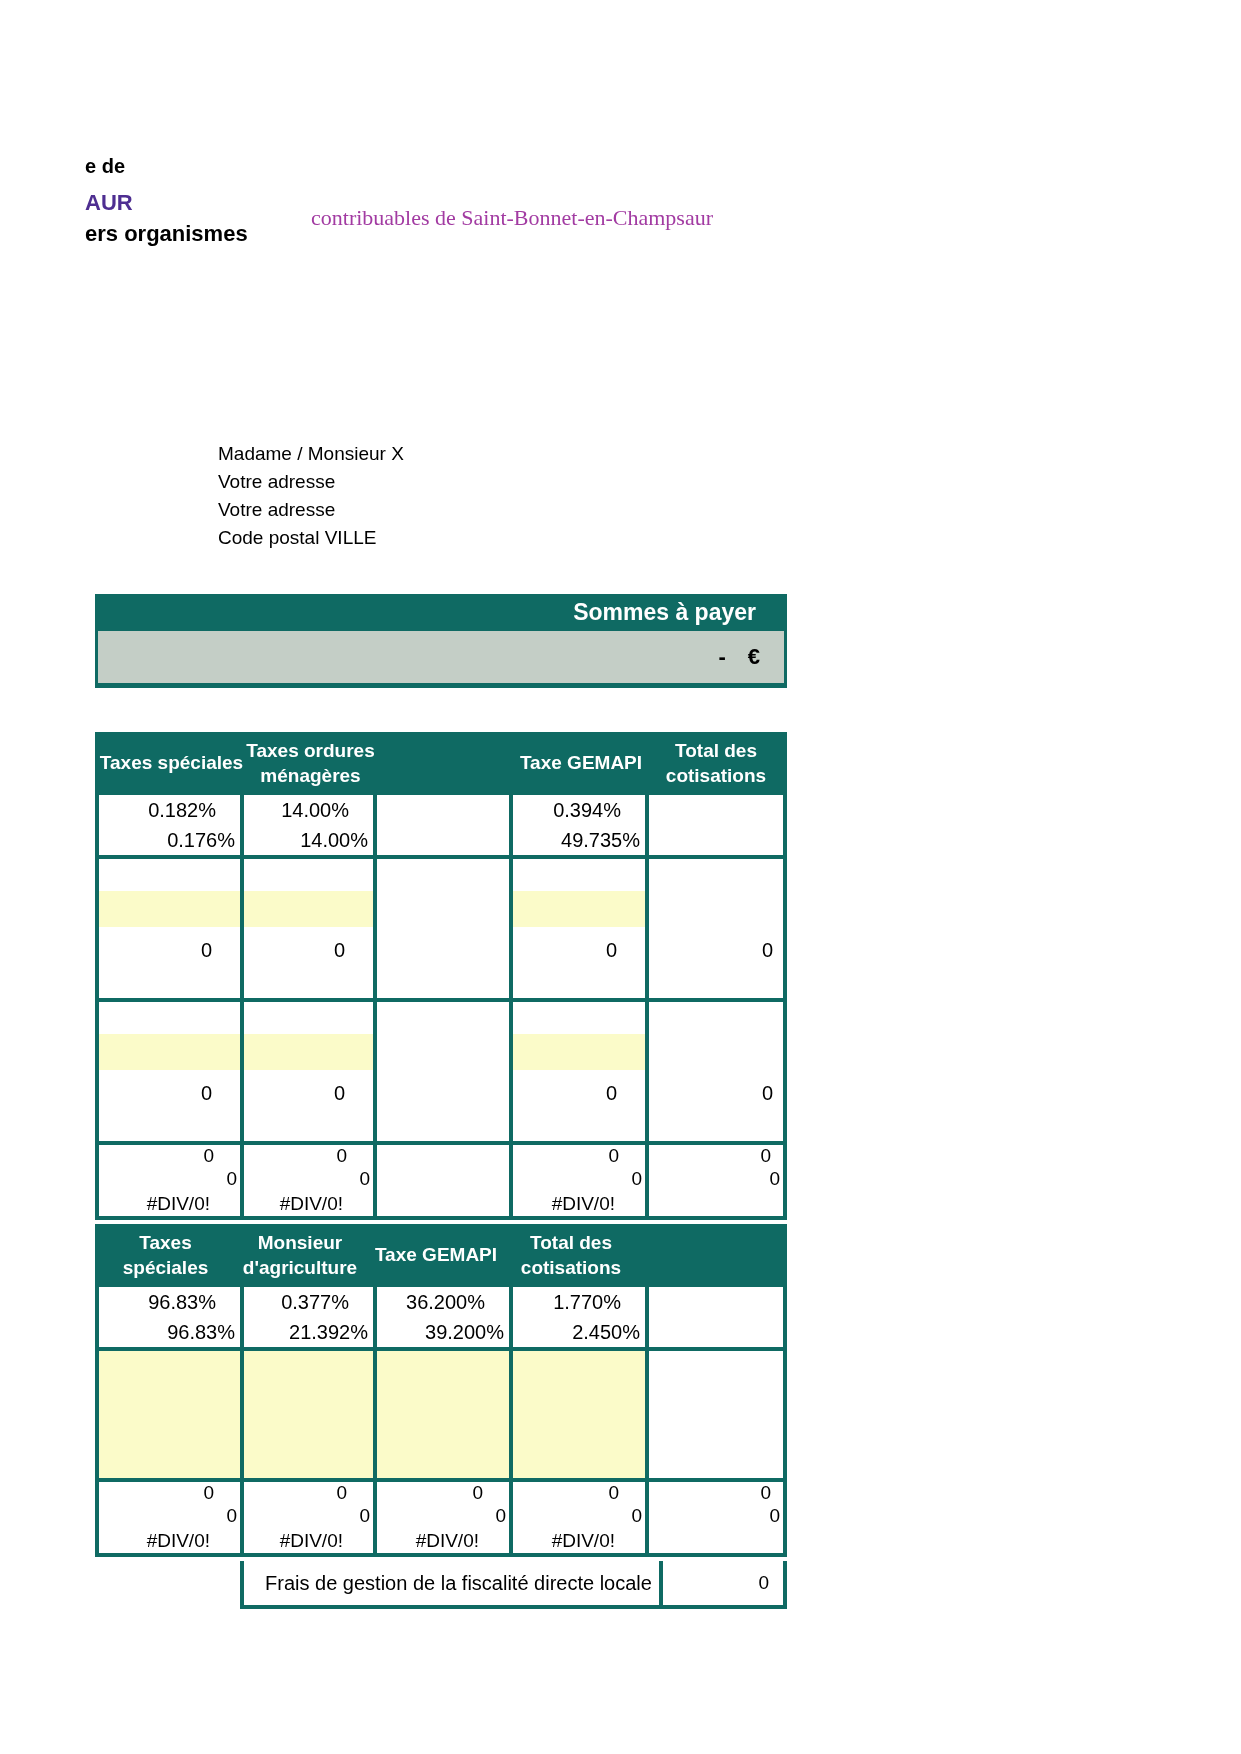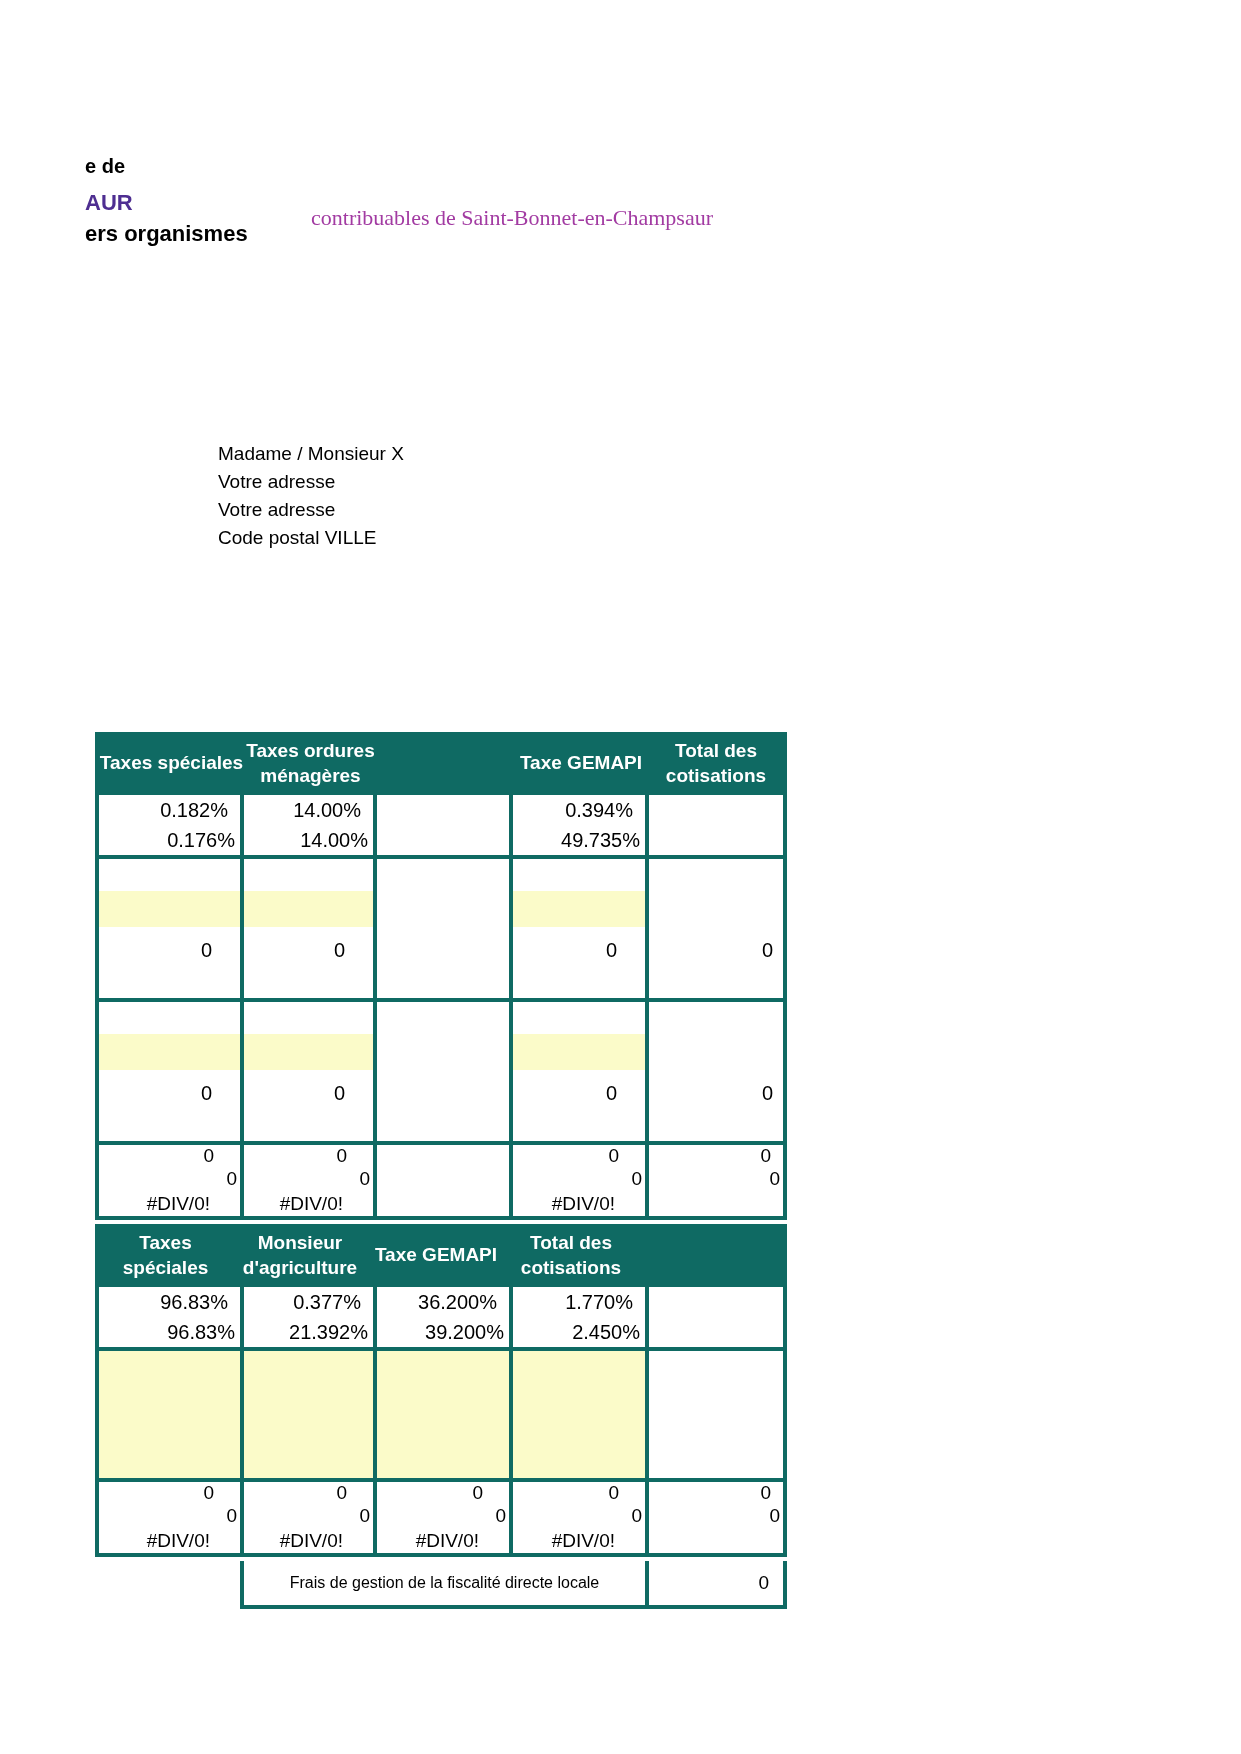--- a/index.html
+++ b/index.html
@@ -48,21 +48,21 @@
   .c1{width:145px;} .c2{width:133px;} .c3{width:136px;} .c4{width:136px;} .c5{width:134px;}
   .cell:last-child.c5{width:134px;}
 
   .hrow{height:63px;background:var(--teal);}
   .hrow .cell{display:flex;align-items:center;justify-content:center;text-align:center;
               color:#fff;font-weight:bold;font-size:19px;line-height:1.3;border-right:none;}
 
   .rrow{height:30px;}
   .rrow .cell{display:flex;align-items:center;justify-content:flex-end;font-size:20px;padding-right:8px;}
   .rrow.first .c1{padding-right:30px;}
-  .rrow.first .cell{padding-right:12px;}
+  .rrow.first .cell{padding-right:24px;}
   .rrow.second .cell{padding-right:5px;}
 
   .brow{height:143px;border-top:4px solid var(--teal);}
   .t2 .brow{height:131px;}
   .band{position:absolute;left:0;right:0;top:32px;height:36px;background:var(--yellow);}
   .fullband{background:var(--yellow);}
   .bval{position:absolute;left:0;right:0;top:80px;text-align:right;font-size:20px;padding-right:28px;}
   .c5 .bval{padding-right:10px;}
 
   .trow{height:25px;}
@@ -70,41 +70,50 @@
   .trow.tr1{border-top:4px solid var(--teal);}
   .trow.tr1 .cell{padding-right:26px;}
   .trow.tr1 .c5{padding-right:12px;}
   .trow.tr2 .cell{padding-right:3px;}
   .trow.tr3 .cell{padding-right:30px;}
 
   
   .frais{position:absolute;left:240px;top:1561px;width:547px;height:48px;
          border:4px solid var(--teal);border-top:none;display:flex;}
   .frais-label{width:405px;border-right:4px solid var(--teal);display:flex;align-items:center;
-               justify-content:center;font-size:16px;}
+               justify-content:center;font-size:20px;margin-left:14px;}
   .frais-value{flex:1;display:flex;align-items:center;justify-content:flex-end;
                padding-right:14px;font-size:19px;}
 </style>
 </head>
 <body>
 
 <div class="page">
 
   <div class="frag frag1">e de</div>
   <div class="frag frag2">AUR</div>
   <div class="frag frag3">ers organismes</div>
   <div class="subtitle">contribuables de Saint-Bonnet-en-Champsaur</div>
 
   <div class="recipient">
     <div>Madame / Monsieur X</div>
     <div>Votre adresse</div>
     <div>Votre adresse</div>
     <div>Code postal VILLE</div>
   </div>
 
+  <div class="paybox">
+    <div class="paybar">
+      <span>Sommes à payer</span>
+    </div>
+    <div class="payval">
+      <span class="dash">-</span>
+      <span class="eur">€</span>
+    </div>
+  </div>
 
   <div class="tbl t1">
     <div class="row hrow">
       <div class="cell c1">Taxes spéciales</div>
       <div class="cell c2">Taxes ordures ménagères</div>
       <div class="cell c3"></div>
       <div class="cell c4">Taxe GEMAPI</div>
       <div class="cell c5">Total des cotisations</div>
     </div>
 

